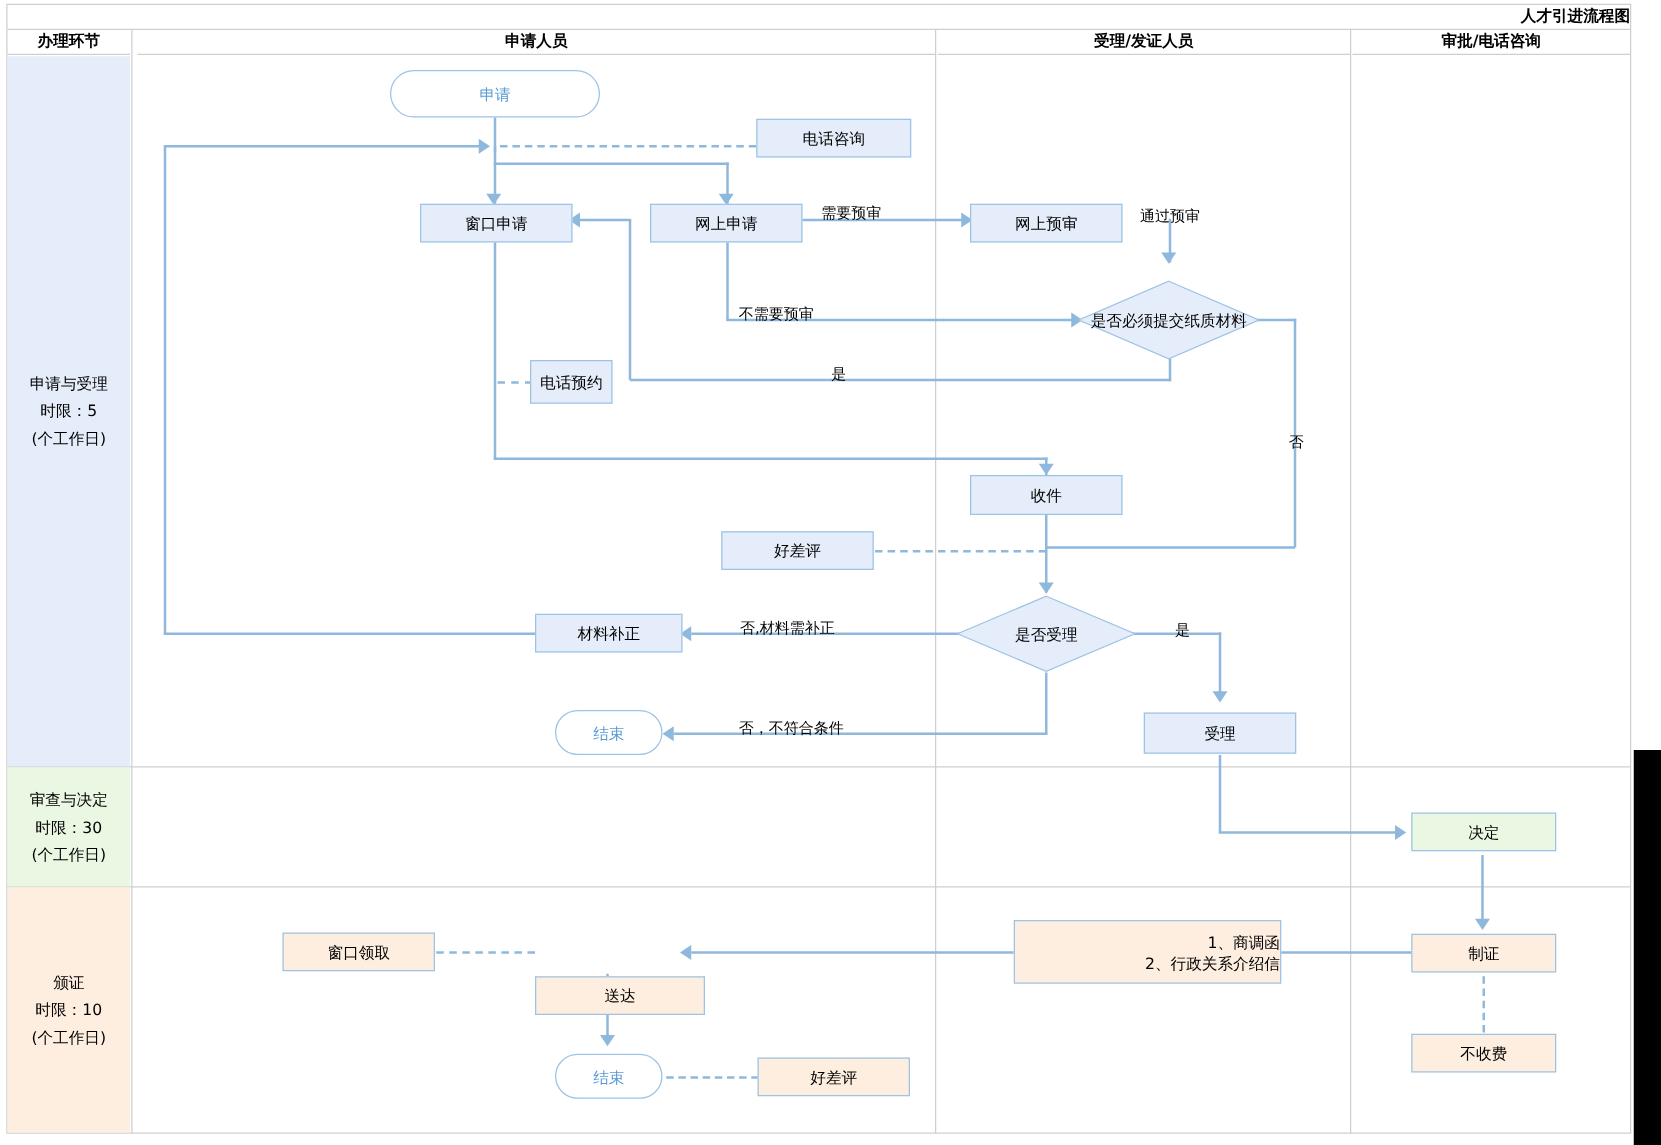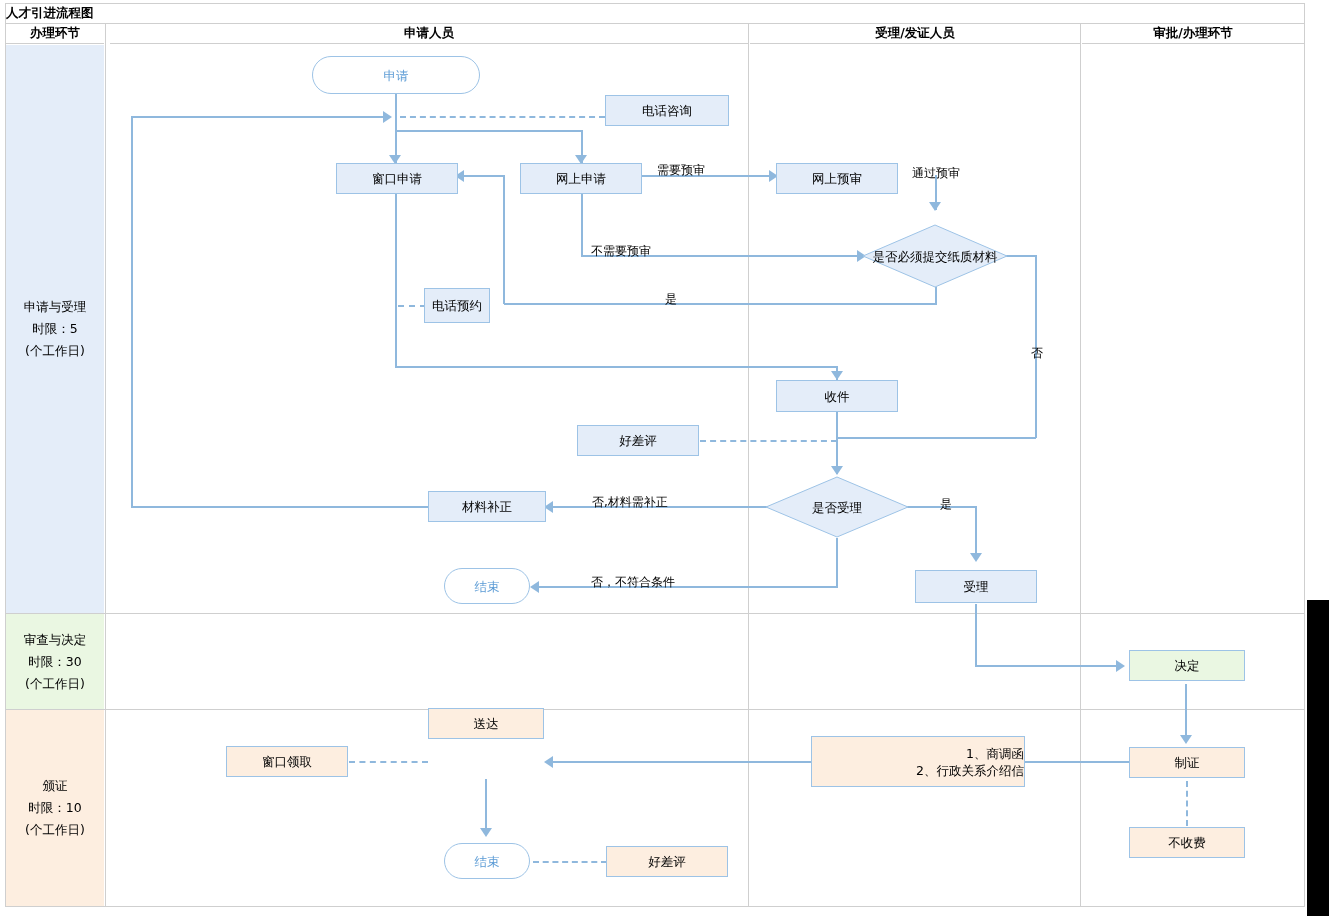--- a/index.html
+++ b/index.html
@@ -3,21 +3,21 @@
 <meta charset="utf-8">
 <style>
   html,body{margin:0;padding:0;background:#fff;}
   body{font-family:"DejaVu Sans","Liberation Sans",sans-serif;}
   #page{position:relative;width:1329px;height:916px;background:#ffffff;overflow:hidden;}
 
   
   .frame{position:absolute;left:5px;top:3px;width:1300px;height:904px;
          border:1px solid #cfcfcf;box-sizing:border-box;background:#fff;}
   .title-row{position:absolute;left:6px;top:4px;width:1298px;height:20px;
-             display:flex;align-items:center;justify-content:flex-start;
+             display:flex;align-items:center;justify-content:flex-end;
              border-bottom:1px solid #cfcfcf;box-sizing:border-box;}
   .title-row span{font-size:12.5px;font-weight:bold;color:#000;}
 
   .hdr{position:absolute;top:24px;height:20px;display:flex;align-items:center;
        justify-content:center;border-bottom:1px solid #cfcfcf;box-sizing:border-box;
        font-size:12.5px;font-weight:bold;color:#000;}
   .vline{position:absolute;width:1px;background:#cfcfcf;}
   .hline{position:absolute;height:1px;background:#cfcfcf;}
 
   .lane-label{position:absolute;left:6px;display:flex;flex-direction:column;
@@ -62,21 +62,21 @@
 
   <div class="frame"></div>
 
   <div class="title-row">
     <span>人才引进流程图</span>
   </div>
 
   <div class="hdr" style="left:6px;width:98px;">办理环节</div>
   <div class="hdr" style="left:750px;width:330px;">受理/发证人员</div>
   <div class="hdr" style="left:110px;width:638px;">申请人员</div>
-  <div class="hdr" style="left:1082px;width:222px;">审批/办理环节</div>
+  <div class="hdr" style="left:1082px;width:222px;">审批/电话咨询</div>
 
   <div class="vline" style="left:105px;top:24px;height:883px;"></div>
   <div class="vline" style="left:748px;top:24px;height:883px;"></div>
   <div class="vline" style="left:1080px;top:24px;height:883px;"></div>
   <div class="hline" style="left:6px;top:613px;width:1298px;"></div>
   <div class="hline" style="left:6px;top:709px;width:1298px;"></div>
 
   <div class="lane-label" style="top:45px;height:568px;background:#E4EDF9;">
     <div>申请与受理</div>
     <div>时限：5</div>
@@ -222,21 +222,21 @@
 
   <div class="node orange" style="left:1129px;top:827px;width:116px;height:31px;">不收费</div>
 
   <div class="node orange left-text" style="left:811px;top:736px;width:214px;height:51px;flex-direction:column;align-items:flex-end;justify-content:center;">
     <span>1、商调函</span>
     <span>2、行政关系介绍信</span>
   </div>
 
   <div class="node orange" style="left:226px;top:746px;width:122px;height:31px;">窗口领取</div>
 
-  <div class="node orange" style="left:428px;top:708px;width:116px;height:31px;">送达</div>
+  <div class="node orange" style="left:428px;top:781px;width:136px;height:31px;">送达</div>
 
   <div class="node term" style="left:444px;top:843px;width:86px;height:36px;">结束</div>
 
   <div class="node orange" style="left:606px;top:846px;width:122px;height:31px;">好差评</div>
 
   <div class="blackbar" style="left:1307px;top:600px;width:22px;height:316px;"></div>
 
 </div>
 
 </body></html>

